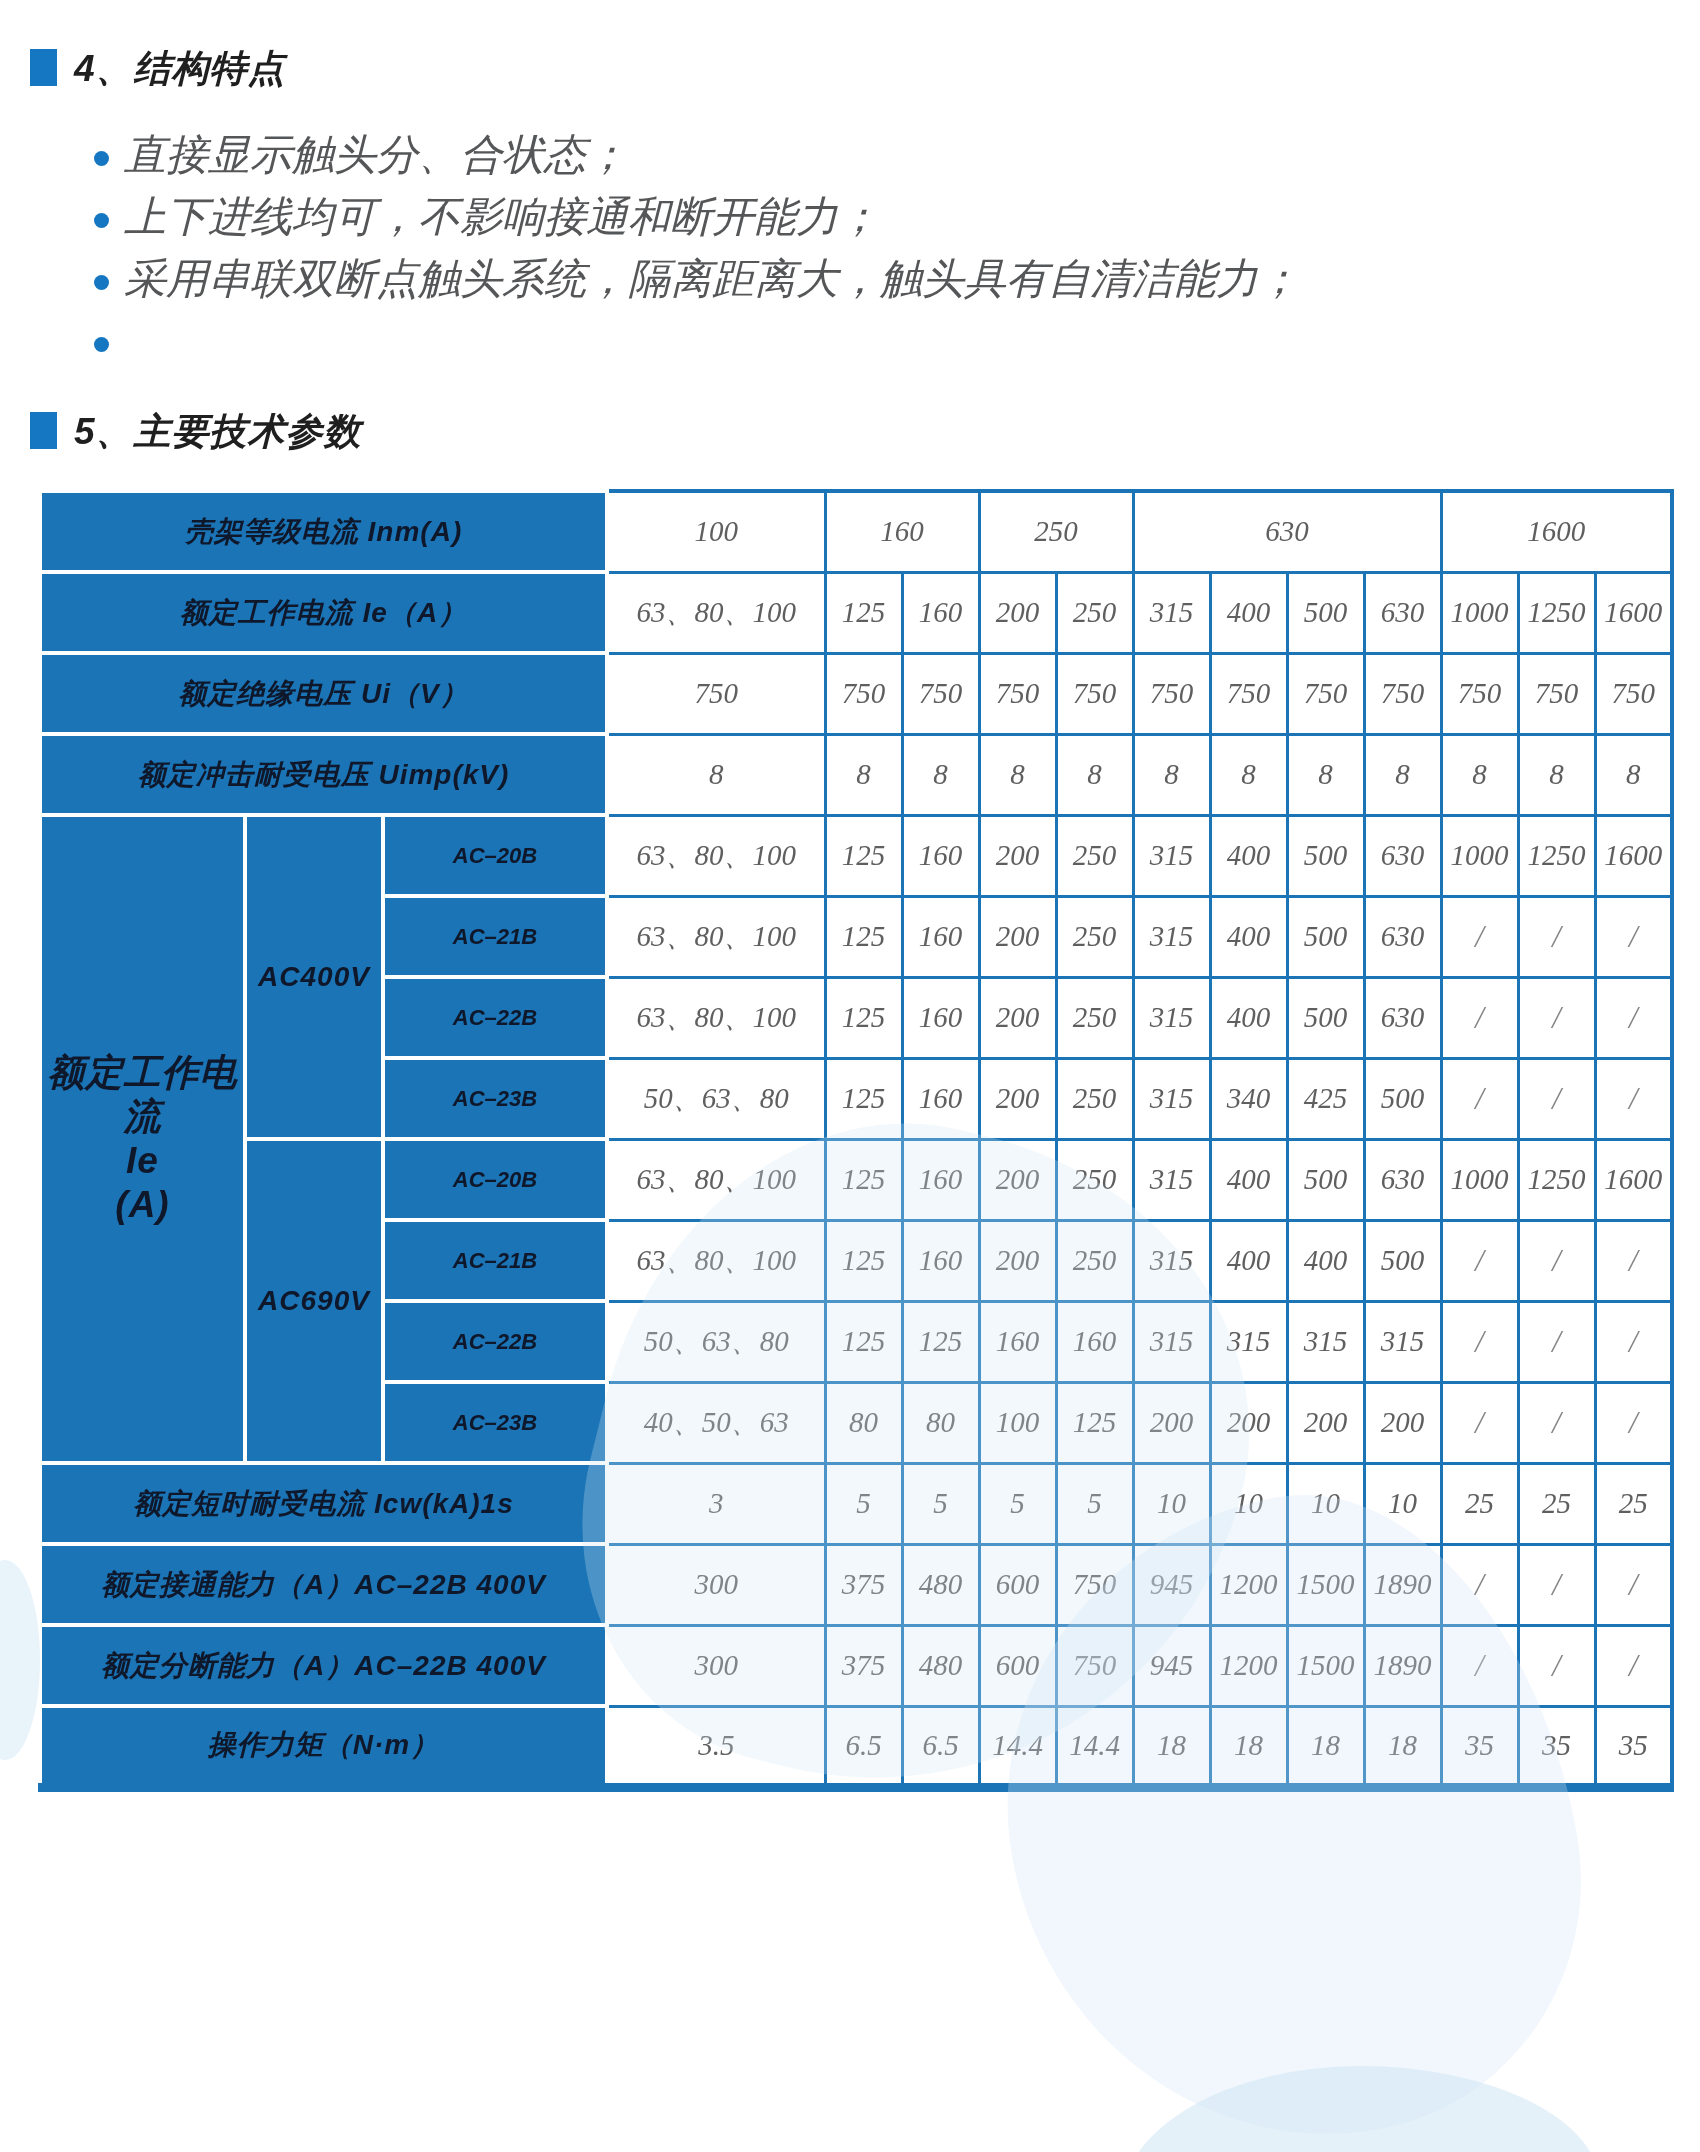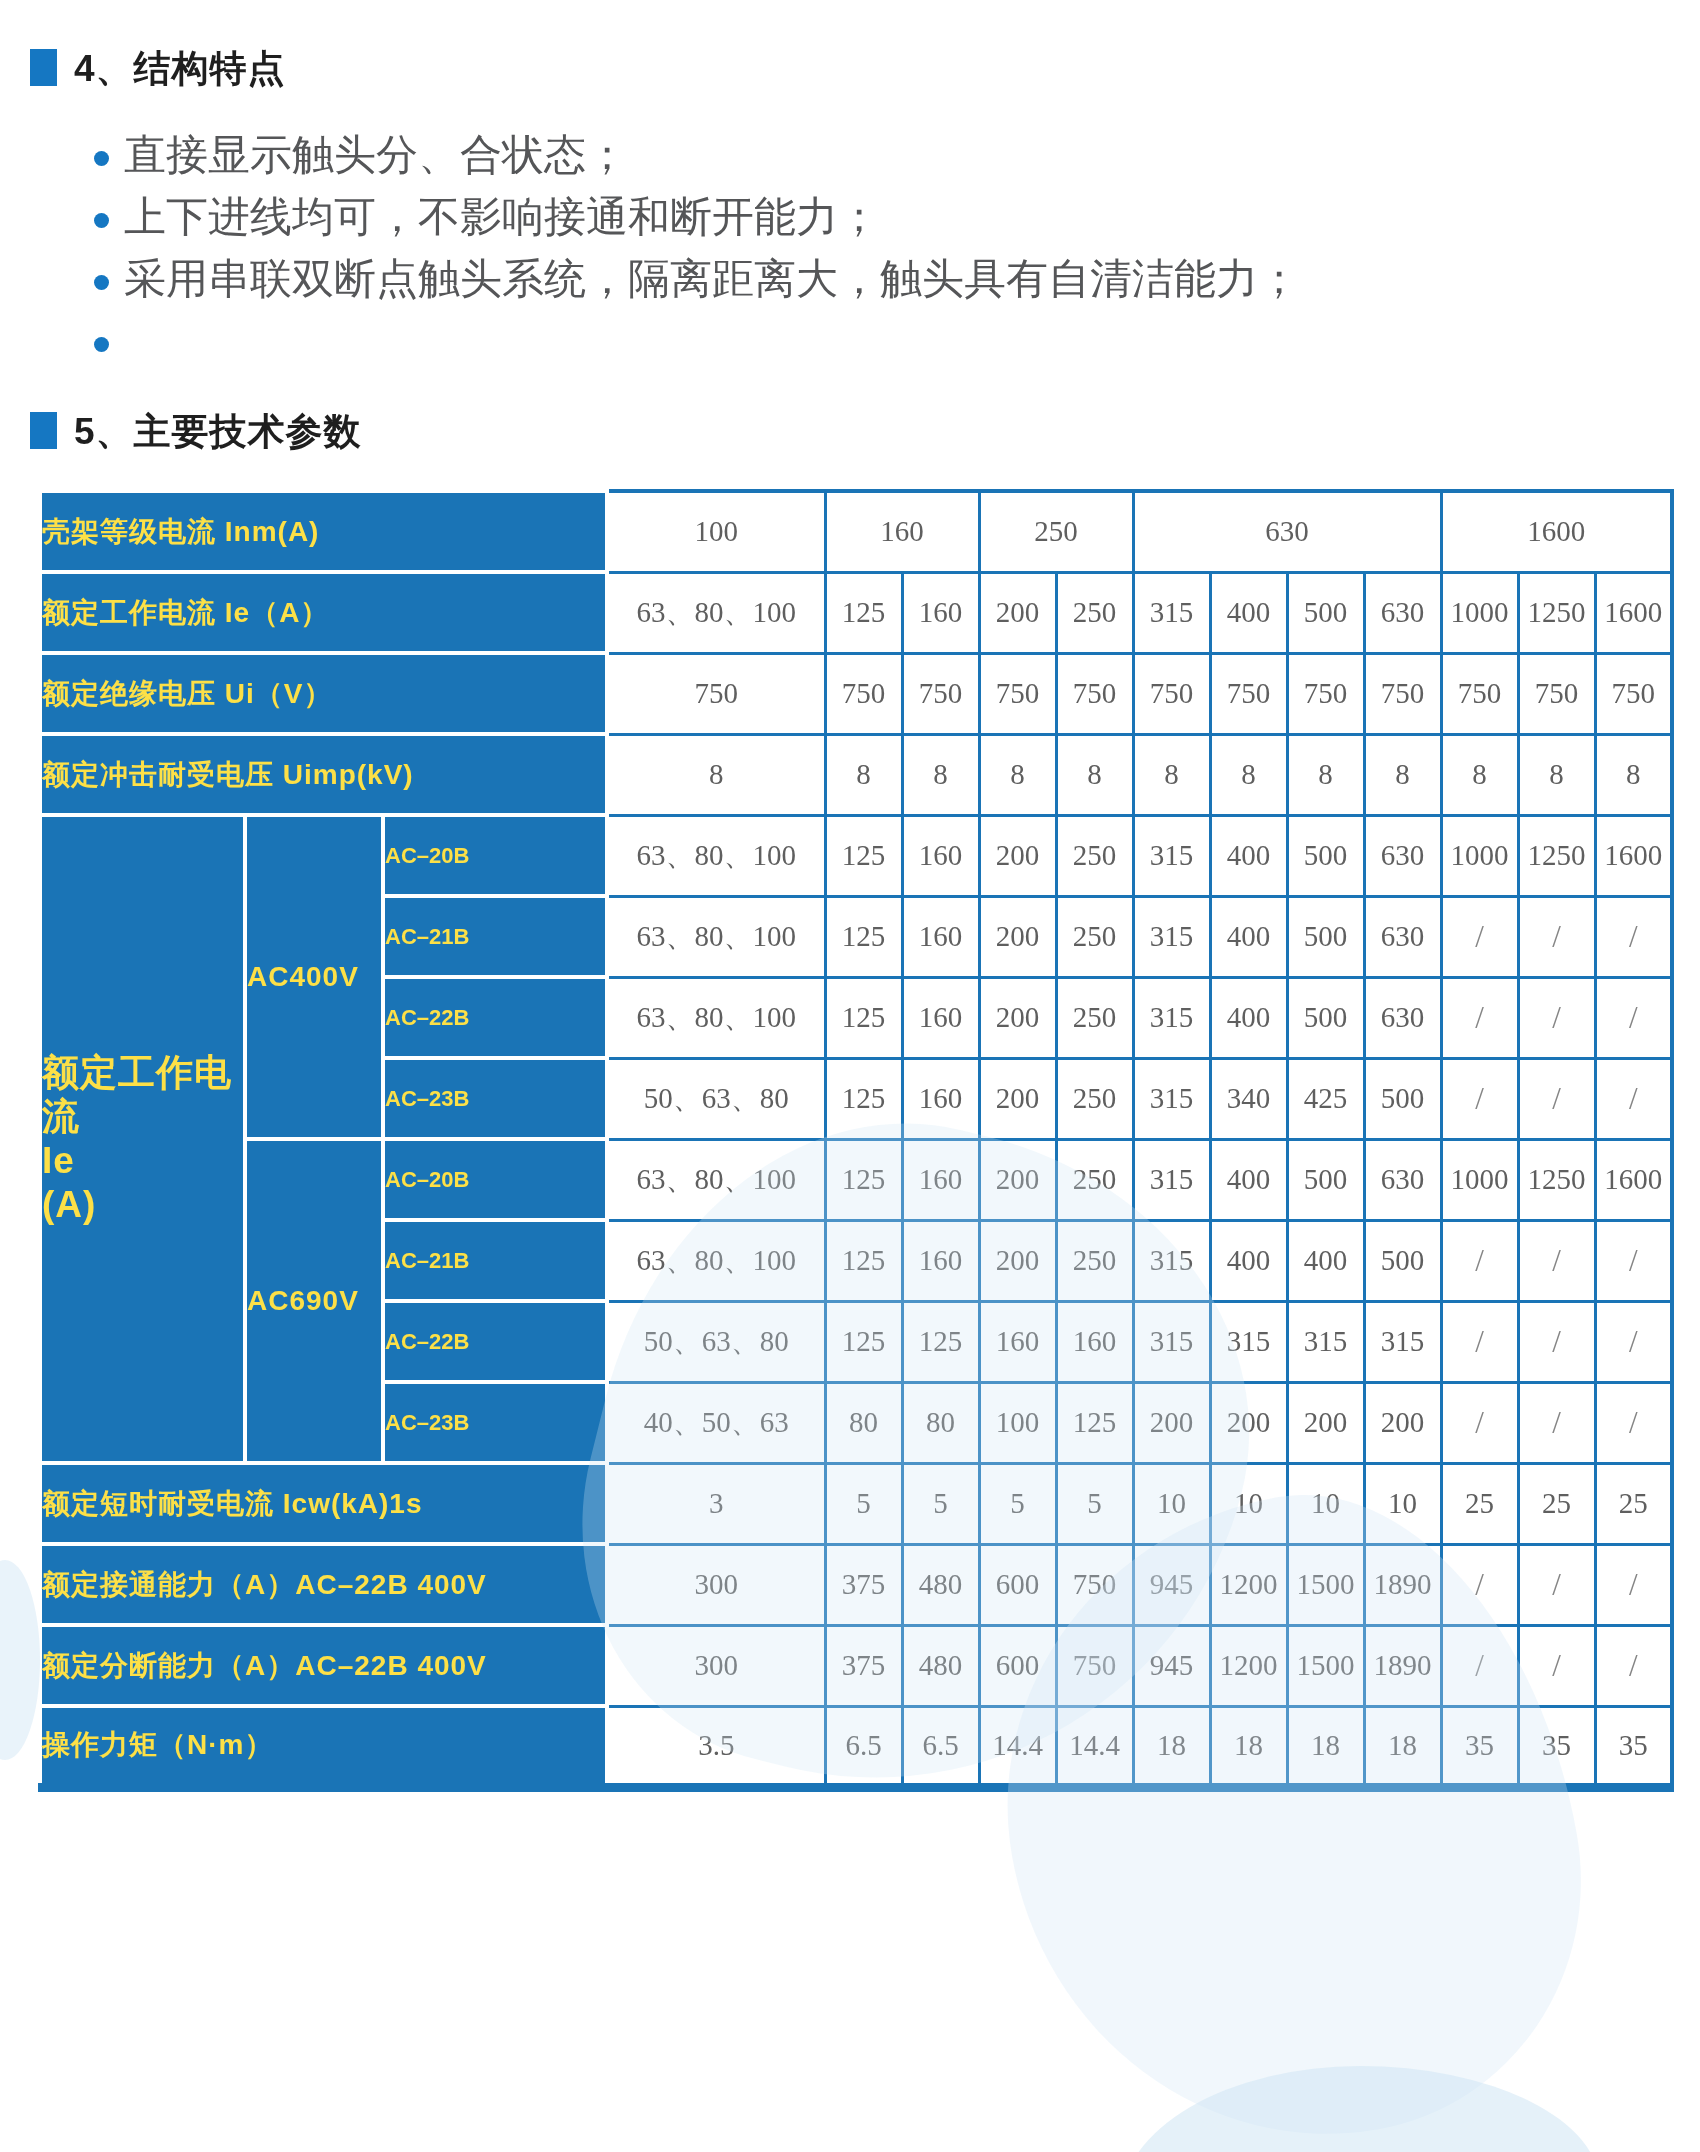--- a/index.html
+++ b/index.html
@@ -7,21 +7,21 @@
     --accent:#1577c2;
     --body-text:#555658;
     --num-text:#5f5f5f;
   }
   *{margin:0;padding:0;box-sizing:border-box;}
   html,body{background:#ffffff;}
   body{
     width:1700px;height:2152px;position:relative;overflow:hidden;
     font-family:"Liberation Sans","DejaVu Sans",sans-serif;
   }
-  .page{position:relative;z-index:1;padding:26px 30px 4px 30px;}
+  .page{position:relative;z-index:1;padding:26px 30px 4px 30px;font-style:italic;}
 
   
   h2.sec-title{
     font-size:37px;line-height:46px;font-weight:bold;color:#1f1f1f;
     letter-spacing:1px;
   }
   h2.sec-title .sq{
     display:inline-block;width:27px;height:37px;background:var(--accent);
     margin-right:17px;vertical-align:-5px;
   }
@@ -40,22 +40,22 @@
   }
 
   
   table.params{
     border-collapse:collapse;table-layout:fixed;width:1632px;
     margin:34px 0 0 8px;position:relative;z-index:2;
     border:4px solid var(--blue);border-bottom:9px solid var(--blue);
   }
   table.params tr{height:81px;}
   table.params th{
-    background:var(--blue);color:#fde047;font-weight:bold;font-size:28px;
-    border:4px solid #ffffff;text-align:left;vertical-align:middle;
+    background:var(--blue);color:#0f172a;font-weight:bold;font-size:28px;
+    border:4px solid #ffffff;text-align:center;vertical-align:middle;
     font-family:"Liberation Sans","DejaVu Sans",sans-serif;letter-spacing:1px;
   }
   table.params th.pre{white-space:pre-line;font-size:37px;line-height:44px;}
   table.params th.type{font-size:22px;letter-spacing:0;}
   table.params td{
     background:#ffffff;color:var(--num-text);font-size:29px;
     border:3px solid var(--blue);text-align:center;vertical-align:middle;
     font-family:"Liberation Serif","DejaVu Serif",serif;
   }
   table.params td.slash{color:#858585;font-size:31px;}

